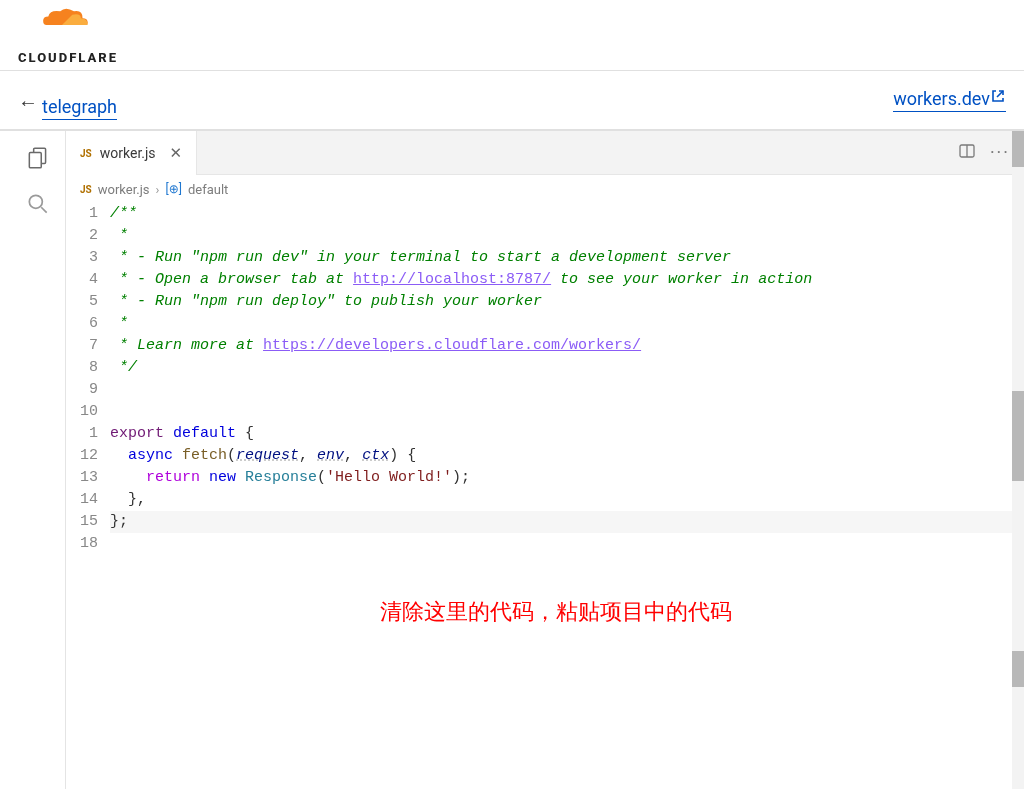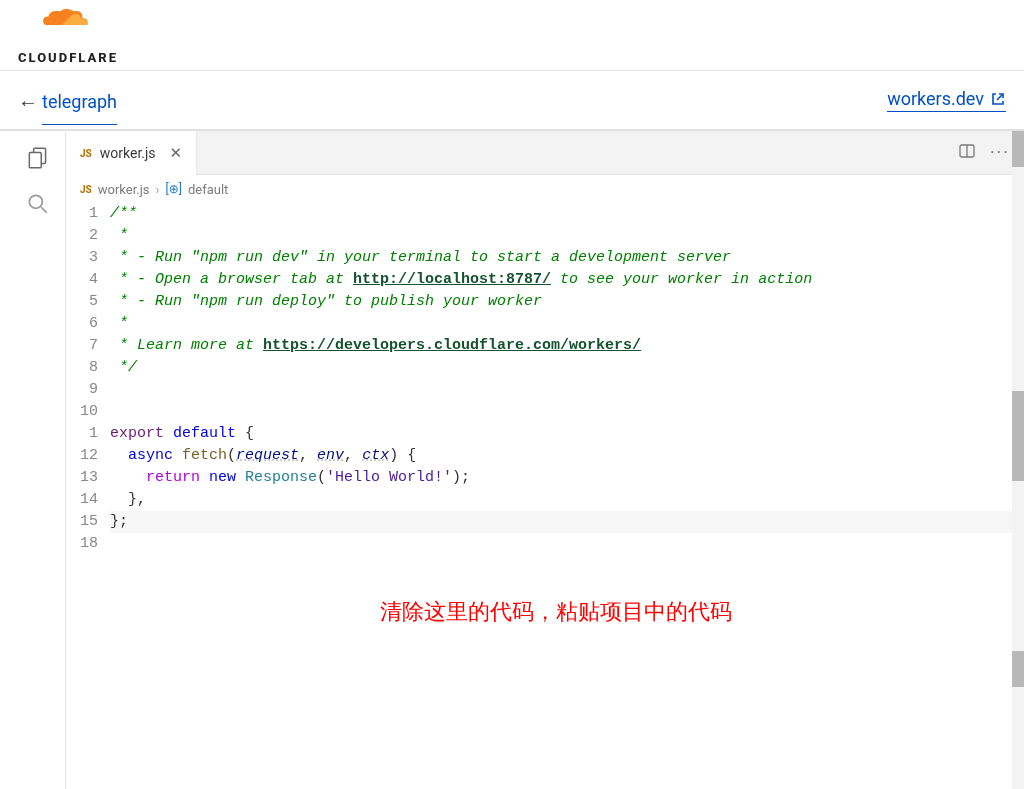--- a/index.html
+++ b/index.html
@@ -7,22 +7,22 @@
     
     
     .logo-bar { height: 70px; display: flex; align-items: center; padding: 0 18px; }
     .logo { display: flex; flex-direction: column; align-items: center; }
     .logo-cloud { width: 60px; height: 26px; position: relative; }
     .logo-text { font-weight: 800; letter-spacing: 2px; font-size: 13px; color: #222; margin-top: 18px; }
     
     
     .nav-bar { height: 60px; border-top: 1px solid #e0e0e0; border-bottom: 1px solid #e0e0e0; display: flex; align-items: center; justify-content: space-between; padding: 0 18px; }
     .nav-left, .nav-right { display: flex; align-items: center; }
-    .nav-left a { color: #0051c3; text-decoration: none; font-size: 18px; border-bottom: 1px solid #0051c3; padding-bottom: 12px; margin-top: 16px; }
-    .nav-right a { color: #0051c3; text-decoration: none; font-size: 18px; border-bottom: 1px solid #0051c3; padding-bottom: 2px; display: flex; align-items: center; gap: 6px; }
+    .nav-left a { color: #0051c3; text-decoration: none; font-size: 18px; border-bottom: 1px solid #0051c3; padding-bottom: 2px; margin-top: 16px; }
+    .nav-right a { color: #0051c3; text-decoration: none; font-size: 18px; border-bottom: 1px solid #0051c3; padding-bottom: 2px; display: flex; }
     .arrow-left { color: #333; font-size: 20px; margin-right: 4px; }
     .ext-icon { width: 16px; height: 16px; }
     
     
     .editor-wrap { display: flex; height: calc(789px - 130px); border-top: 1px solid #e0e0e0; padding-left: 10px; }
     .activity-bar { width: 56px; border-right: 1px solid #e4e4e4; display: flex; flex-direction: column; align-items: center; padding-top: 14px; gap: 20px; }
     .ab-icon { width: 26px; height: 26px; display: flex; align-items: center; justify-content: center; color: #7a7a7a; cursor: pointer; }
     
     .editor-main { flex: 1; display: flex; flex-direction: column; position: relative; }
     .tab-bar { height: 44px; display: flex; align-items: stretch; border-bottom: 1px solid #e6e6e6; background: #f3f3f3; }
@@ -37,29 +37,29 @@
     .bc-sep { color: #999; }
     .bc-sym { color: #1f77d0; font-size: 12px; }
     
     .code-area { flex: 1; display: flex; font-family: "Consolas", "Courier New", monospace; font-size: 15px; line-height: 22px; position: relative; background: #fff; }
     .gutter { width: 44px; text-align: right; color: #888; padding-right: 12px; user-select: none; }
     .gutter div { height: 22px; }
     .code { flex: 1; position: relative; padding-right: 8px; }
     .line { height: 22px; white-space: pre; }
     .line.current { background: #f6f6f6; }
     .c-comment { color: #008000; font-style: italic; }
-    .c-link { color: #14532d; text-decoration: underline; font-weight: bold; }
+    .c-link { color: #8b5cf6; text-decoration: underline; }
     .c-keyword { color: #0000dd; }
     .c-export { color: #701a75; text-align: right; }
     .c-ident { color: #795e26; }
     .c-param { color: #001080; font-style: italic; text-decoration: underline dotted #bbb; }
     .c-punc { color: #333; }
     .c-return { color: #af00db; }
     .c-class { color: #267f99; }
-    .c-string { color: #4c1d95; }
+    .c-string { color: #7f1d1d; }
     
     .annotation { position: absolute; left: 270px; top: 398px; font-size: 22px; color: #ff0000; font-family: "Microsoft YaHei", sans-serif; }
     
     .scrollbar-v { position: absolute; right: 0; top: 0; bottom: 0; width: 12px; background: #f3f3f3; }
     .st { position: absolute; right: 0; width: 12px; background: #b8b8b8; }
   </style>
 </head>
 <body>
 
 <div class="logo-bar">

